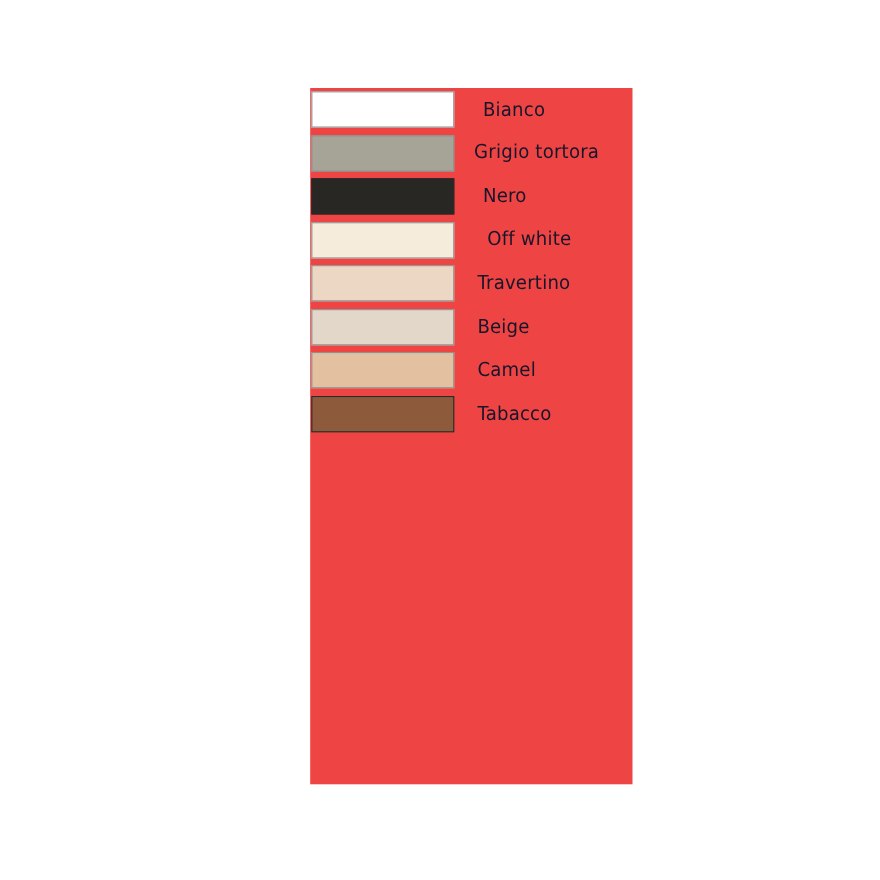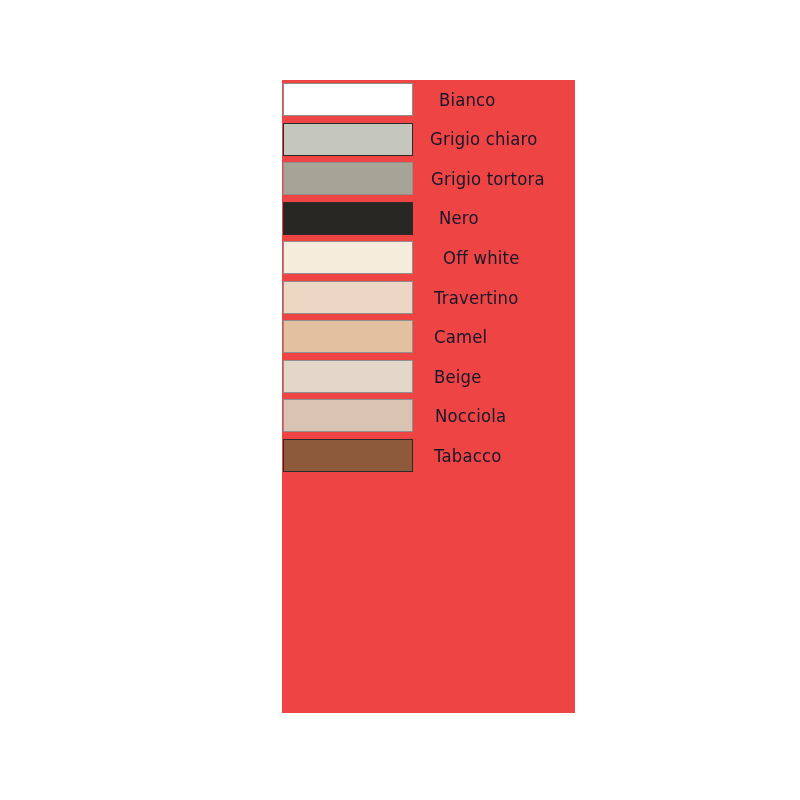--- a/index.html
+++ b/index.html
@@ -70,49 +70,41 @@
 </head>
 <body>
 
 <div id="palette-panel">
   <div class="swatch-list">
       <div class="swatch-row">
         <div class="swatch-chip" style="background: rgb(255, 255, 255); border-color: rgb(143, 143, 143);"></div>
         <div class="swatch-label" style="left: 157px;">Bianco</div>
       </div>
       <div class="swatch-row">
-        <div class="swatch-chip" style="background: rgb(197, 198, 189); border-color: rgb(43, 43, 43);"></div>
-        <div class="swatch-label" style="left: 148px;">Grigio chiaro</div>
-      </div>
-      <div class="swatch-row">
         <div class="swatch-chip" style="background: rgb(165, 164, 150); border-color: rgb(143, 143, 143);"></div>
         <div class="swatch-label" style="left: 149px;">Grigio tortora</div>
       </div>
       <div class="swatch-row">
         <div class="swatch-chip" style="background: rgb(40, 39, 36); border-color: rgb(43, 43, 43);"></div>
         <div class="swatch-label" style="left: 157px;">Nero</div>
       </div>
       <div class="swatch-row">
         <div class="swatch-chip" style="background: rgb(245, 236, 219); border-color: rgb(143, 143, 143);"></div>
         <div class="swatch-label" style="left: 161px;">Off white</div>
       </div>
       <div class="swatch-row">
         <div class="swatch-chip" style="background: rgb(235, 215, 196); border-color: rgb(143, 143, 143);"></div>
         <div class="swatch-label" style="left: 152px;">Travertino</div>
       </div>
       <div class="swatch-row">
-        <div class="swatch-chip" style="background: rgb(227, 193, 160); border-color: rgb(143, 143, 143);"></div>
-        <div class="swatch-label" style="left: 152px;">Camel</div>
-      </div>
-      <div class="swatch-row">
         <div class="swatch-chip" style="background: rgb(226, 215, 200); border-color: rgb(143, 143, 143);"></div>
         <div class="swatch-label" style="left: 152px;">Beige</div>
       </div>
       <div class="swatch-row">
-        <div class="swatch-chip" style="background: rgb(217, 195, 178); border-color: rgb(143, 143, 143);"></div>
-        <div class="swatch-label" style="left: 153px;">Nocciola</div>
+        <div class="swatch-chip" style="background: rgb(227, 193, 160); border-color: rgb(143, 143, 143);"></div>
+        <div class="swatch-label" style="left: 152px;">Camel</div>
       </div>
       <div class="swatch-row">
         <div class="swatch-chip" style="background: rgb(141, 90, 60); border-color: rgb(43, 43, 43);"></div>
         <div class="swatch-label" style="left: 152px;">Tabacco</div>
       </div>
     </div>
 </div>
 
 </body></html>

